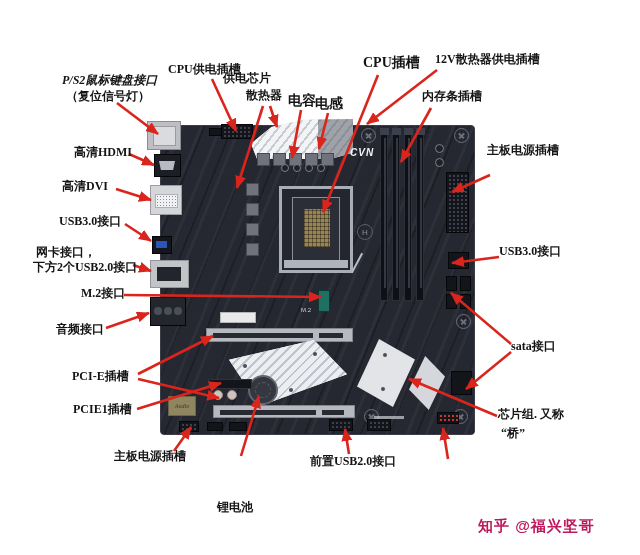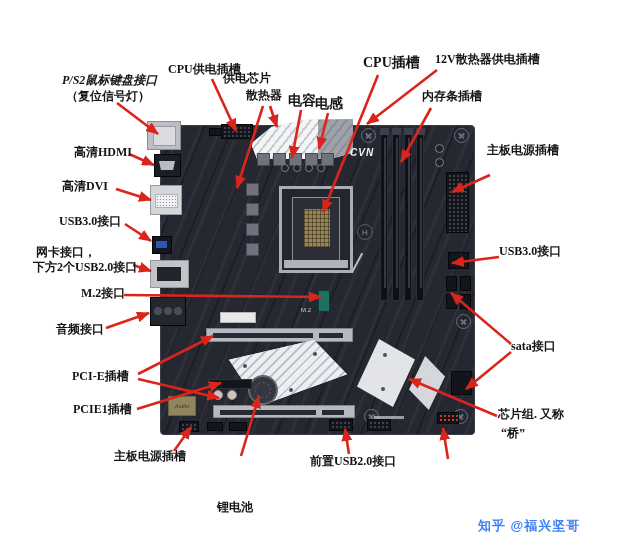--- a/index.html
+++ b/index.html
@@ -39,21 +39,21 @@
   .fan::before,.fan::after{content:"";position:absolute;left:2.5px;top:5.5px;width:7px;height:1.5px;background:#6d717e;}
   .fan::before{transform:rotate(45deg);} .fan::after{transform:rotate(-45deg);}
   .slotlight{background:#b6b9c0;border:1px solid #84878f;}
   .slotlight .groove{left:6px;top:4px;height:5px;background:#272a32;}
   .dimm{width:8px;height:172px;background:#0e1015;border:1px solid #2c2f39;}
   .dimm::before{content:"";position:absolute;left:3px;top:8px;width:1.5px;height:150px;background:#343845;}
   .dimm::after{content:"";position:absolute;left:-1px;top:-2px;width:9px;height:7px;background:#3c404c;}
   .silver{background:#dfe1e5;background-image:repeating-linear-gradient(135deg,#eceef1 0 5px,#bfc3cb 5px 7px);}
   .screw{width:4px;height:4px;border-radius:50%;background:#4a4e58;}
   .wm{position:absolute;left:478px;top:517px;font-family:"Liberation Sans",sans-serif;
-      font-size:13px;font-weight:bold;color:#3b82f6;z-index:40;letter-spacing:1px;}
+      font-size:15px;font-weight:bold;color:#be185d;z-index:40;letter-spacing:1px;}
 </style>
 </head>
 <body>
 
 <div class="stage">
 
   <div class="board">
 
     <div class="fan" style="left:5px;top:3px;"></div>
     <div class="fan" style="left:200px;top:2px;"></div>

